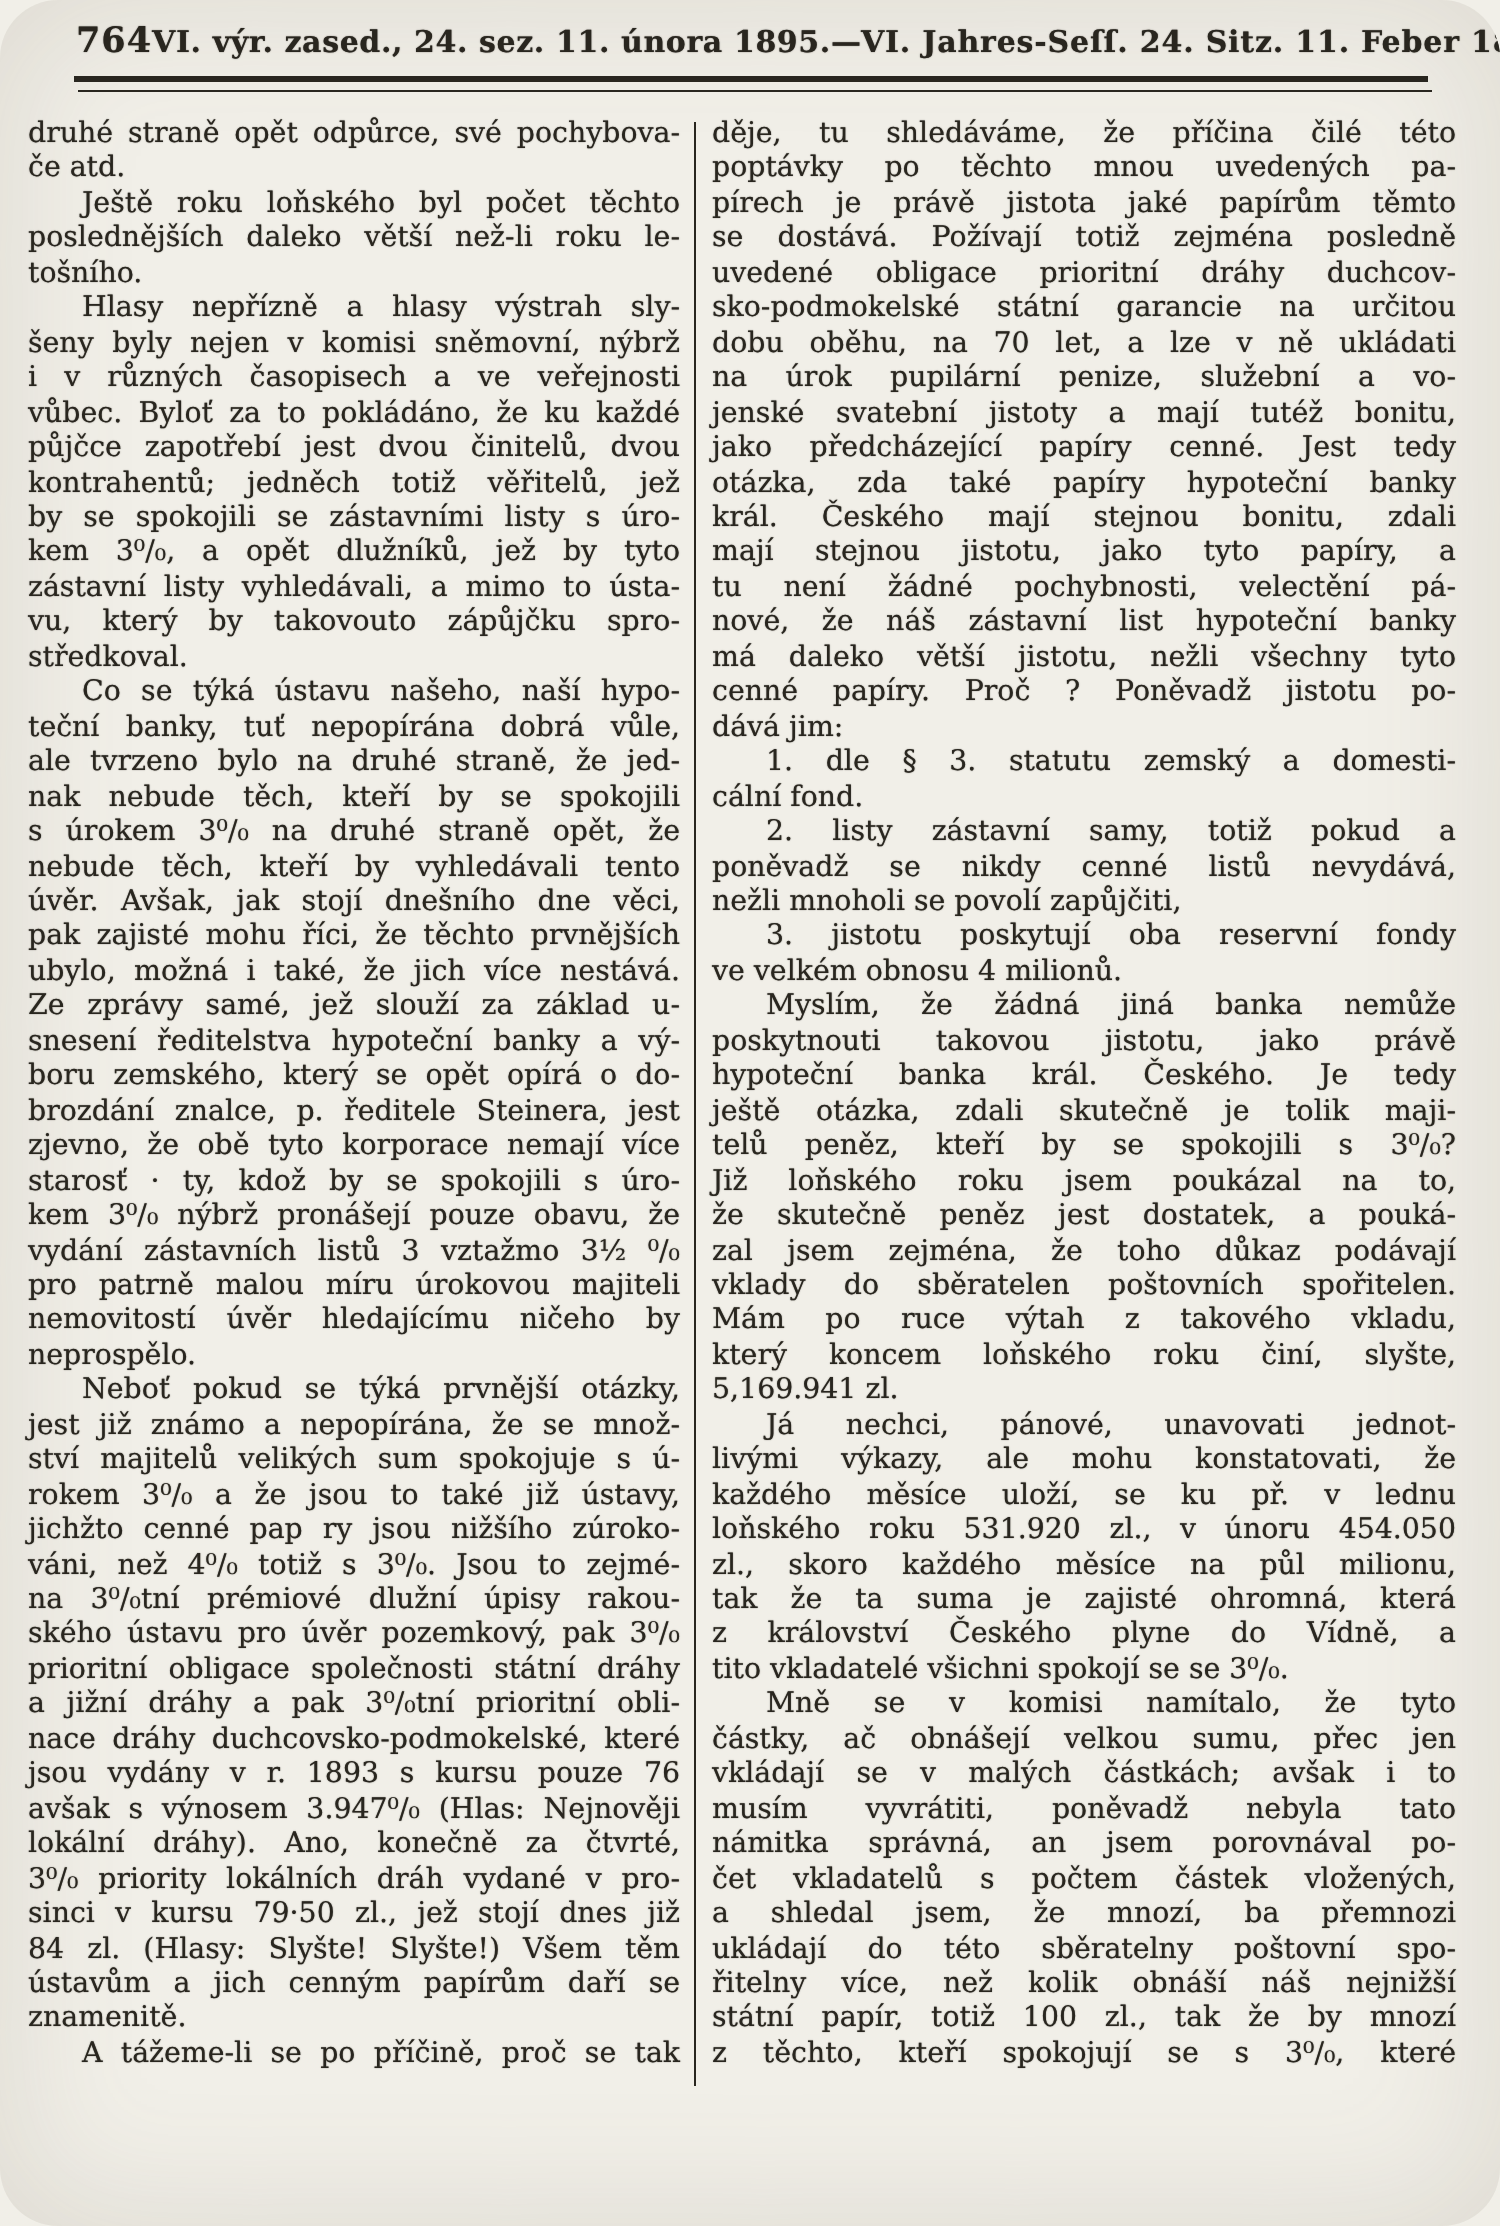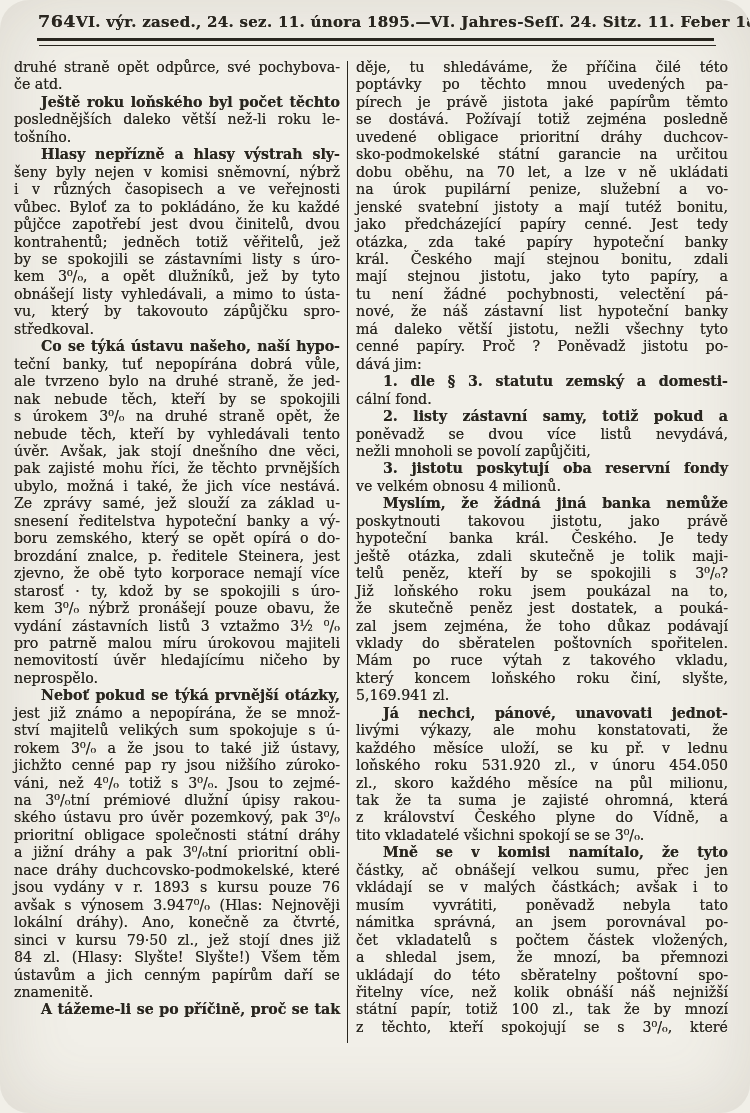--- a/index.html
+++ b/index.html
@@ -35,21 +35,21 @@
     margin:2px 8px 0 7px; height:982px; flex:none;
   }
   .paragraph { margin:0; }
   .text-line {
     font-size:14.2px; line-height:17.45px;
     text-align:justify; text-align-last:justify;
     text-shadow:0 0 0.6px rgba(41,38,31,0.75);
     white-space:normal;
   }
   .text-line.end-line { text-align-last:left; }
-  .text-line.indent { text-indent:27px;font-weight:bold; }
+  .text-line.indent { text-indent:27px; }
 </style>
 </head>
 <body>
 
 <div class="page">
   <div class="header-row">
     <span class="page-number">764</span>
     <span class="header-czech">VI. výr. zased., 24. sez. 11. února 1895.</span>
     <span class="header-separator">—</span>
     <span class="header-german">VI. Jahres-Seſſ. 24. Sitz. 11. Feber 1895.</span>
@@ -70,21 +70,21 @@
         </div>
         <div class="paragraph">
           <div class="text-line indent">Hlasy nepřízně a hlasy výstrah sly-</div>
           <div class="text-line">šeny byly nejen v komisi sněmovní, nýbrž</div>
           <div class="text-line">i v různých časopisech a ve veřejnosti</div>
           <div class="text-line">vůbec. Byloť za to pokládáno, že ku každé</div>
           <div class="text-line">půjčce zapotřebí jest dvou činitelů, dvou</div>
           <div class="text-line">kontrahentů; jedněch totiž věřitelů, jež</div>
           <div class="text-line">by se spokojili se zástavními listy s úro-</div>
           <div class="text-line">kem 3⁰/₀, a opět dlužníků, jež by tyto</div>
-          <div class="text-line">obnášejí listy vyhledávali, a mimo to ústa-</div>
+          <div class="text-line">zástavní listy vyhledávali, a mimo to ústa-</div>
           <div class="text-line">vu, který by takovouto zápůjčku spro-</div>
           <div class="text-line end-line">středkoval.</div>
         </div>
         <div class="paragraph">
           <div class="text-line indent">Co se týká ústavu našeho, naší hypo-</div>
           <div class="text-line">teční banky, tuť nepopírána dobrá vůle,</div>
           <div class="text-line">ale tvrzeno bylo na druhé straně, že jed-</div>
           <div class="text-line">nak nebude těch, kteří by se spokojili</div>
           <div class="text-line">s úrokem 3⁰/₀ na druhé straně opět, že</div>
           <div class="text-line">nebude těch, kteří by vyhledávali tento</div>
@@ -111,20 +111,21 @@
           <div class="text-line">jichžto cenné pap ry jsou nižšího zúroko-</div>
           <div class="text-line">váni, než 4⁰/₀ totiž s 3⁰/₀. Jsou to zejmé-</div>
           <div class="text-line">na 3⁰/₀tní prémiové dlužní úpisy rakou-</div>
           <div class="text-line">ského ústavu pro úvěr pozemkový, pak 3⁰/₀</div>
           <div class="text-line">prioritní obligace společnosti státní dráhy</div>
           <div class="text-line">a jižní dráhy a pak 3⁰/₀tní prioritní obli-</div>
           <div class="text-line">nace dráhy duchcovsko-podmokelské, které</div>
           <div class="text-line">jsou vydány v r. 1893 s kursu pouze 76</div>
           <div class="text-line">avšak s výnosem 3.947⁰/₀ (Hlas: Nejnověji</div>
           <div class="text-line">lokální dráhy). Ano, konečně za čtvrté,</div>
+          <div class="text-line">3⁰/₀ priority lokálních dráh vydané v pro-</div>
           <div class="text-line">sinci v kursu 79·50 zl., jež stojí dnes již</div>
           <div class="text-line">84 zl. (Hlasy: Slyšte! Slyšte!) Všem těm</div>
           <div class="text-line">ústavům a jich cenným papírům daří se</div>
           <div class="text-line end-line">znamenitě.</div>
         </div>
         <div class="paragraph">
           <div class="text-line indent">A tážeme-li se po příčině, proč se tak</div>
         </div>
       </div>
     <div class="column-divider"></div>
@@ -148,21 +149,21 @@
           <div class="text-line">má daleko větší jistotu, nežli všechny tyto</div>
           <div class="text-line">cenné papíry. Proč ? Poněvadž jistotu po-</div>
           <div class="text-line end-line">dává jim:</div>
         </div>
         <div class="paragraph">
           <div class="text-line indent">1. dle § 3. statutu zemský a domesti-</div>
           <div class="text-line end-line">cální fond.</div>
         </div>
         <div class="paragraph">
           <div class="text-line indent">2. listy zástavní samy, totiž pokud a</div>
-          <div class="text-line">poněvadž se dvou více listů nevydává,</div>
+          <div class="text-line">poněvadž se nikdy cenné listů nevydává,</div>
           <div class="text-line end-line">nežli mnoholi se povolí zapůjčiti,</div>
         </div>
         <div class="paragraph">
           <div class="text-line indent">3. jistotu poskytují oba reservní fondy</div>
           <div class="text-line end-line">ve velkém obnosu 4 milionů.</div>
         </div>
         <div class="paragraph">
           <div class="text-line indent">Myslím, že žádná jiná banka nemůže</div>
           <div class="text-line">poskytnouti takovou jistotu, jako právě</div>
           <div class="text-line">hypoteční banka král. Českého. Je tedy</div>

